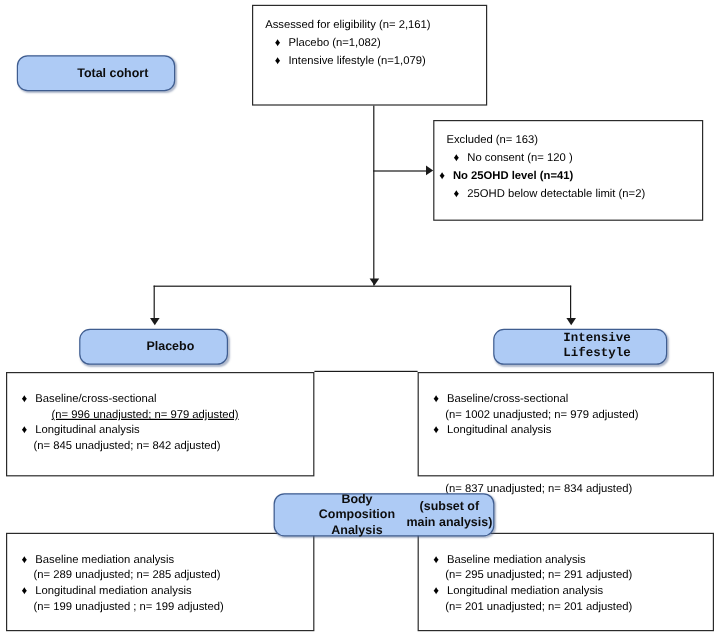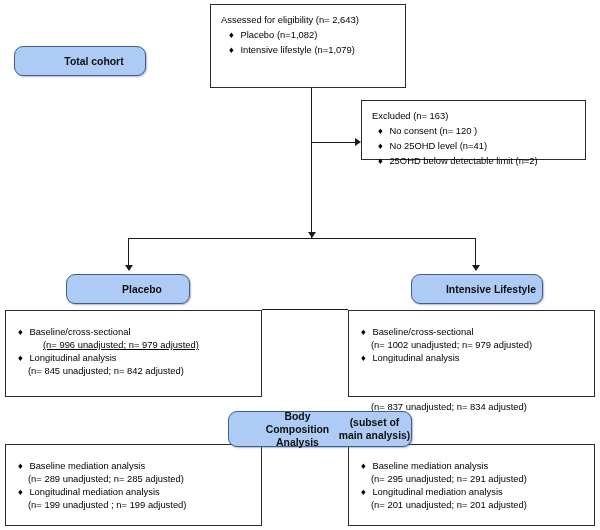--- a/index.html
+++ b/index.html
@@ -80,42 +80,42 @@
     border-left: 6px solid #1a1a1a;
   }
   .bullet { letter-spacing: 0; }
 </style>
 </head>
 <body>
 
 <div id="canvas">
 
   <div class="box" style="left:210px; top:4px; width:196px; height:84px;">
-    <div class="txt" style="left:10px; top:8px;">Assessed for eligibility (n= 2,643)</div>
+    <div class="txt" style="left:10px; top:8px;">Assessed for eligibility (n= 2,161)</div>
     <div class="txt" style="left:18px; top:23px;">
       <span class="bullet" style="margin-right: 4px;">♦</span>
       <span>Placebo (n=1,082)</span>
     </div>
     <div class="txt" style="left:18px; top:38px;">
       <span class="bullet" style="margin-right: 4px;">♦</span>
       <span>Intensive lifestyle (n=1,079)</span>
     </div>
   </div>
 
   <div class="pill" style="left:14px; top:46px; width:132px; height:30px;">
     <span>Total cohort</span>
   </div>
 
-  <div class="box" style="left:361px; top:100px; width:225px; height:60px;">
+  <div class="box" style="left:361px; top:100px; width:225px; height:84px;">
     <div class="txt" style="left:10px; top:8px;">Excluded  (n= 163)</div>
     <div class="txt" style="left:16px; top:23px;">
       <span class="bullet" style="margin-right: 4px;">♦</span>
       <span>No consent (n= 120 )</span>
     </div>
-    <div class="txt" style="left:16px; top:38px;">
+    <div class="txt" style="left:4px; top:38px;font-weight:bold;">
       <span class="bullet" style="margin-right: 4px;">♦</span>
       <span>No 25OHD level (n=41)</span>
     </div>
     <div class="txt" style="left:16px; top:53px;">
       <span class="bullet" style="margin-right: 4px;">♦</span>
       <span>25OHD below detectable limit (n=2)</span>
     </div>
   </div>
 
   <div class="vline" style="left:311px; top:88px; height:150px;"></div>
@@ -126,21 +126,21 @@
 
   <div class="hline" style="left:128px; top:238px; width:348px;"></div>
   <div class="vline" style="left:128px; top:238px; height:29px;"></div>
   <div class="arrow-down" style="left:125px; top:265px;"></div>
   <div class="vline" style="left:475px; top:238px; height:29px;"></div>
   <div class="arrow-down" style="left:472px; top:265px;"></div>
 
   <div class="pill" style="left:66px; top:274px; width:124px; height:30px;">
     <span>Placebo</span>
   </div>
-  <div class="pill" style="left:411px; top:274px; width:132px; height:30px;">
+  <div class="pill" style="left:411px; top:274px; width:145px; height:30px;font-family:Liberation Mono, monospace;">
     <span>Intensive Lifestyle</span>
   </div>
 
   <div class="box" style="left:5px; top:310px; width:257px; height:87px;">
     <div class="txt" style="left:12px; top:14px;">
       <span class="bullet" style="margin-right: 4px;">♦</span>
       <span>Baseline/cross-sectional</span>
     </div>
     <div class="txt" style="left:37px; top:27px;text-decoration:underline;">(n= 996 unadjusted; n= 979 adjusted)</div>
     <div class="txt" style="left:12px; top:40px;">

